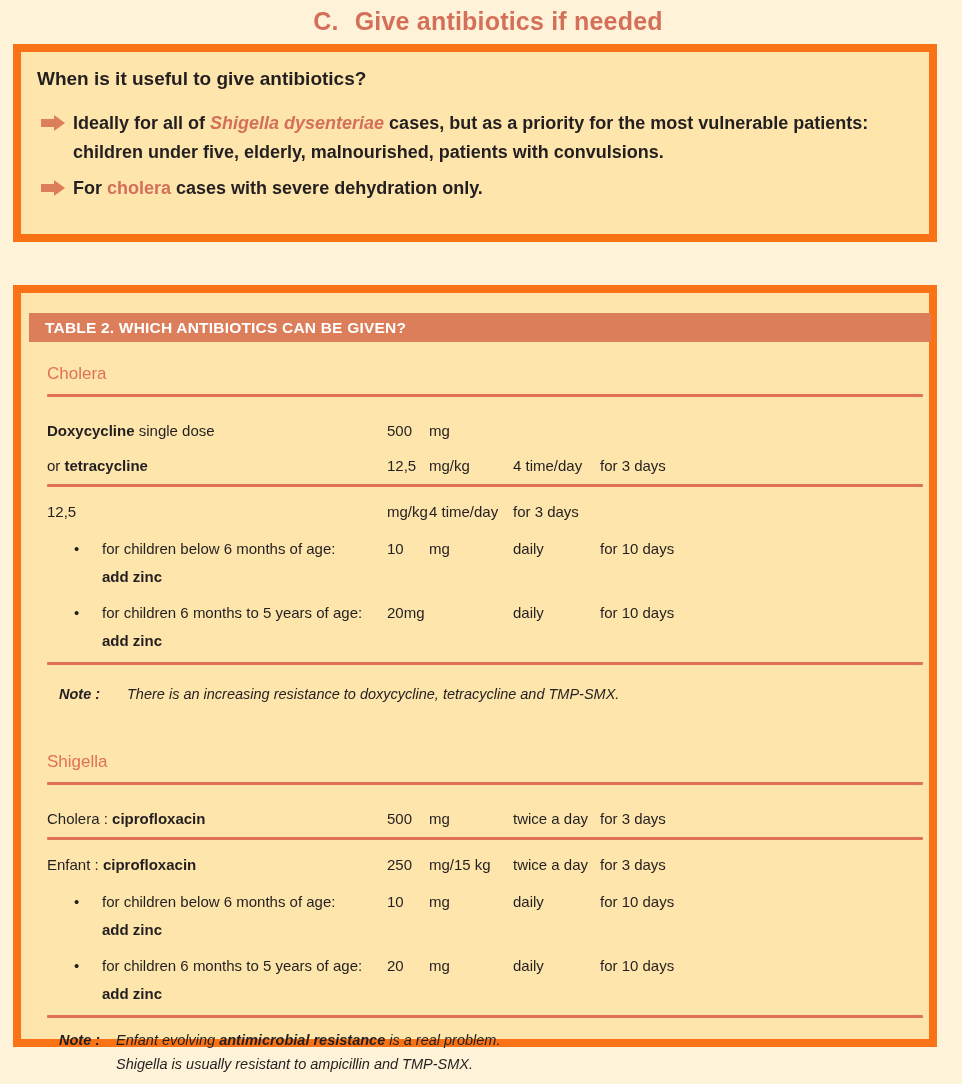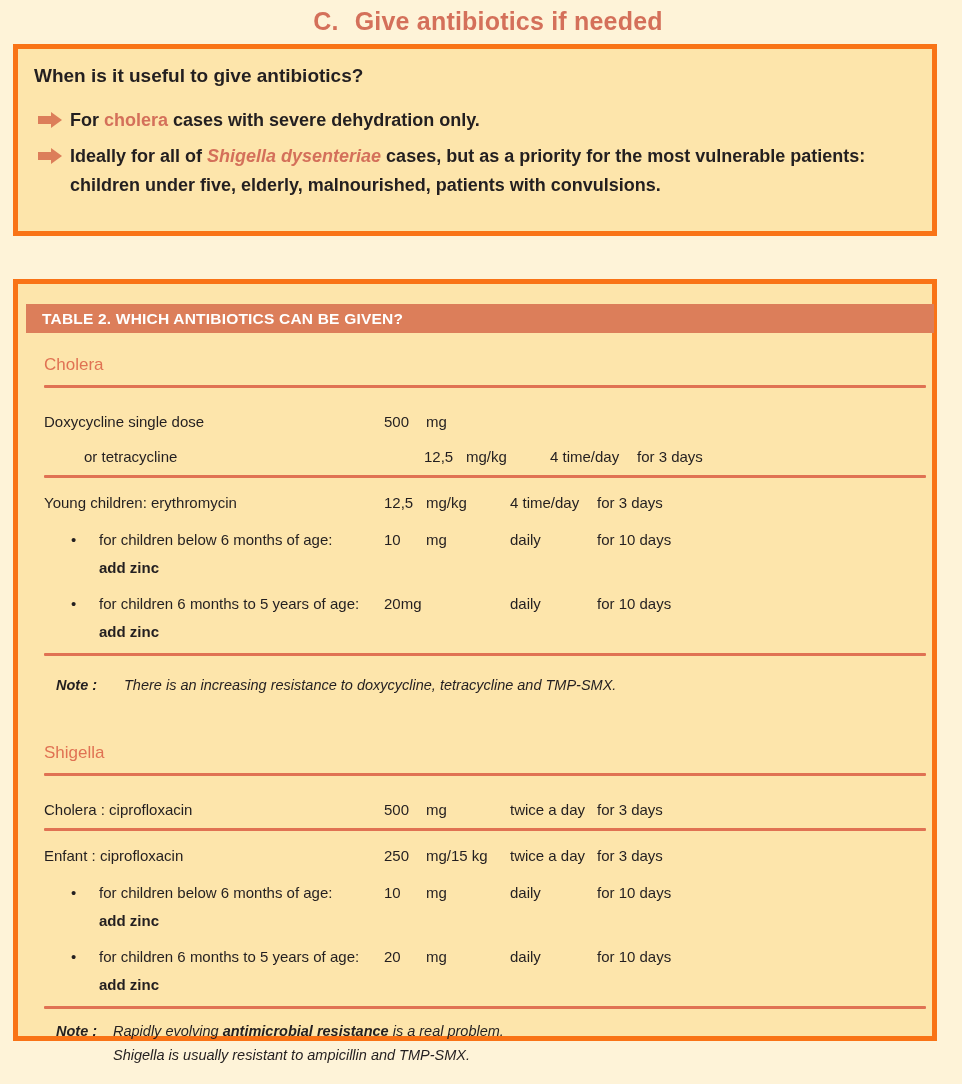--- a/index.html
+++ b/index.html
@@ -18,21 +18,21 @@
     font-weight:bold;
     letter-spacing:.2px;
     text-align:center;
   }
   .h1 .letter { margin-right:16px; }
   
   .box {
     margin-left:13px;
     width:924px;
     background:#FDE5AB;
-    border:5px solid #f97316;
+    border:8px solid #f97316;
   }
   .box1 { margin-top:8px; padding:16px 22px 24px 16px; }
   .box2 { margin-top:43px; padding:0 16px 16px 26px; height:762px; }
   
   .question { font-size:19px; font-weight:bold; margin-bottom:19px; }
   .ibullet { display:flex; align-items:flex-start; margin-bottom:7px; }
   .ibullet .arrow { flex:0 0 24px; margin:6px 8px 0 4px; line-height:0; }
   .ibullet p { font-size:18px; font-weight:bold; line-height:29px; }
   .hl { color:#D4705A; }
   .hl.it { font-style:italic; }
@@ -53,25 +53,25 @@
   .r-after-head { margin-top:10px; }
   .r-mid        { margin-top:10px; }
   .trow {
     display:grid;
     grid-template-columns:340px 42px 84px 87px 1fr;
     align-items:start;
     font-size:15px;
     line-height:16px;
   }
   .mt-row-first { margin-top:26px; }
-  .mt-row       { margin-top:19px;margin-left:40px; }
+  .mt-row       { margin-top:19px; }
   .mt-row-after-rule { margin-top:17px; }
   .mt-bullet    { margin-top:18px; }
   .mt-bullet2   { margin-top:14px; }
-  .trow b { font-weight:normal;text-align:right; }
+  .trow b { font-weight:bold;text-align:right; }
   .blabel { display:flex; }
   .blabel .dot { flex:0 0 28px; margin-left:27px; text-align:left; }
   .blabel .btxt .l2 { margin-top:6px; font-weight:bold; }
   .bl2 { line-height:22px; }
   
   .note { display:flex; font-style:italic; font-size:14.5px; line-height:24px; }
   .note .nlabel { flex:0 0 68px; font-weight:bold;margin-left:12px; }
   .note.narrow .nlabel { flex-basis:57px; }
   .note1 { margin-top:17px; }
   .note2 { margin-top:10px; }
@@ -86,30 +86,30 @@
 
 <div class="box box1">
   <div class="question">When is it useful to give antibiotics?</div>
 
   <div class="ibullet">
     <span class="arrow">
       <svg width="24" height="16" viewBox="0 0 24 16">
           <path d="M0,4 L13,4 L13,0 L24,8 L13,16 L13,12 L0,12 Z" fill="#DC7E5A"></path>
         </svg>
     </span>
-    <p><span>For </span><span class="hl">cholera</span><span> cases with severe dehydration only.</span></p>
+    <p><span>Ideally for all of </span><span class="hl it">Shigella dysenteriae</span><span> cases, but as a priority for the most vulnerable patients: children under five, elderly, malnourished, patients with convulsions.</span></p>
   </div>
 
   <div class="ibullet">
     <span class="arrow">
       <svg width="24" height="16" viewBox="0 0 24 16">
           <path d="M0,4 L13,4 L13,0 L24,8 L13,16 L13,12 L0,12 Z" fill="#DC7E5A"></path>
         </svg>
     </span>
-    <p><span>Ideally for all of </span><span class="hl it">Shigella dysenteriae</span><span> cases, but as a priority for the most vulnerable patients: children under five, elderly, malnourished, patients with convulsions.</span></p>
+    <p><span>For </span><span class="hl">cholera</span><span> cases with severe dehydration only.</span></p>
   </div>
 </div>
 
 <div class="box box2">
   <div class="tbar">TABLE 2. WHICH ANTIBIOTICS CAN BE GIVEN?</div>
 
   <div class="sec-head">Cholera</div>
   <div class="rule r-after-head"></div>
 
   <div class="trow mt-row-first">
@@ -124,21 +124,20 @@
     <div><span>or </span><b>tetracycline</b></div>
     <div>12,5</div>
     <div>mg/kg</div>
     <div>4 time/day</div>
     <div>for 3 days</div>
   </div>
 
   <div class="rule r-mid"></div>
 
   <div class="trow mt-row-after-rule">
-    <div><span>Young children: </span><b>erythromycin</b></div>
     <div>12,5</div>
     <div>mg/kg</div>
     <div>4 time/day</div>
     <div>for 3 days</div>
   </div>
 
   <div class="trow mt-bullet bl2">
     <div class="blabel">
       <span class="dot">•</span>
       <div class="btxt">
@@ -220,17 +219,17 @@
     <div>mg</div>
     <div>daily</div>
     <div>for 10 days</div>
   </div>
 
   <div class="rule r-mid"></div>
 
   <div class="note note2 narrow">
     <span class="nlabel">Note :</span>
     <span>
-      <span>Rapidly evolving </span><b>antimicrobial resistance</b><span> is a real problem.</span><br>
+      <span>Enfant evolving </span><b>antimicrobial resistance</b><span> is a real problem.</span><br>
       <span>Shigella is usually resistant to ampicillin and TMP-SMX.</span>
     </span>
   </div>
 </div>
 
 </body></html>

